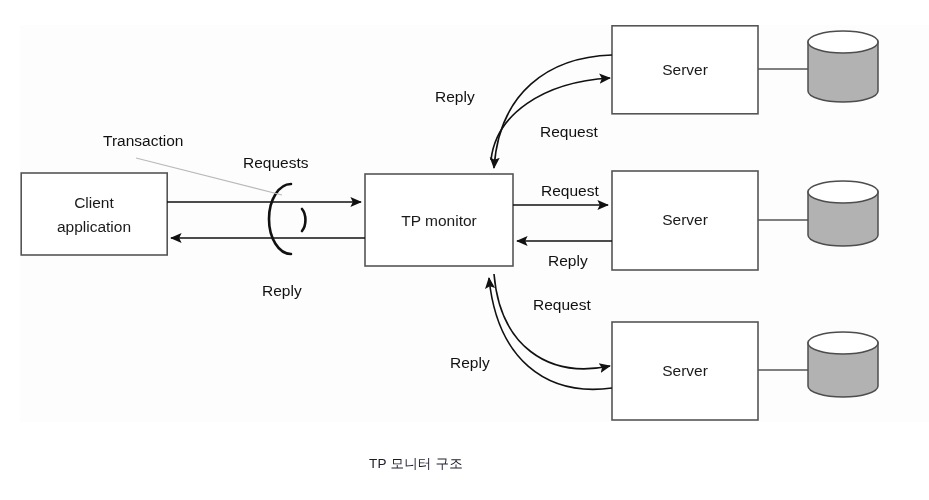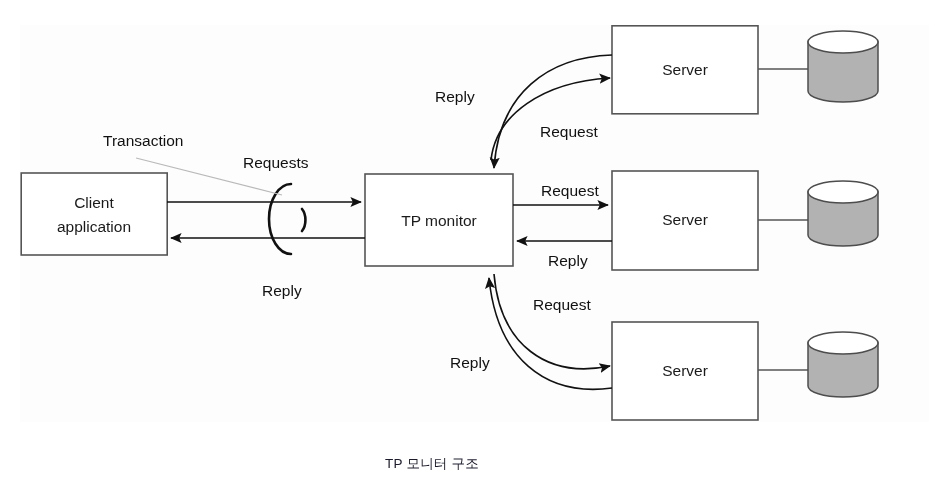--- a/index.html
+++ b/index.html
@@ -81,21 +81,20 @@
   #caption {
     position: absolute;
     left: 0;
     top: 455px;
     width: 832px;
     text-align: center;
     font-family: "Liberation Sans", sans-serif;
     font-size: 13.5px;
     color: #1b1b2b;
     letter-spacing: 0.2px;
-    margin-left: 16px;
   }
 </style>
 </head>
 <body>
 
 <div id="root">
 
   <div id="diagram-panel">
     <svg id="diagram-svg" width="909" height="397" viewBox="0 0 909 397">
 

